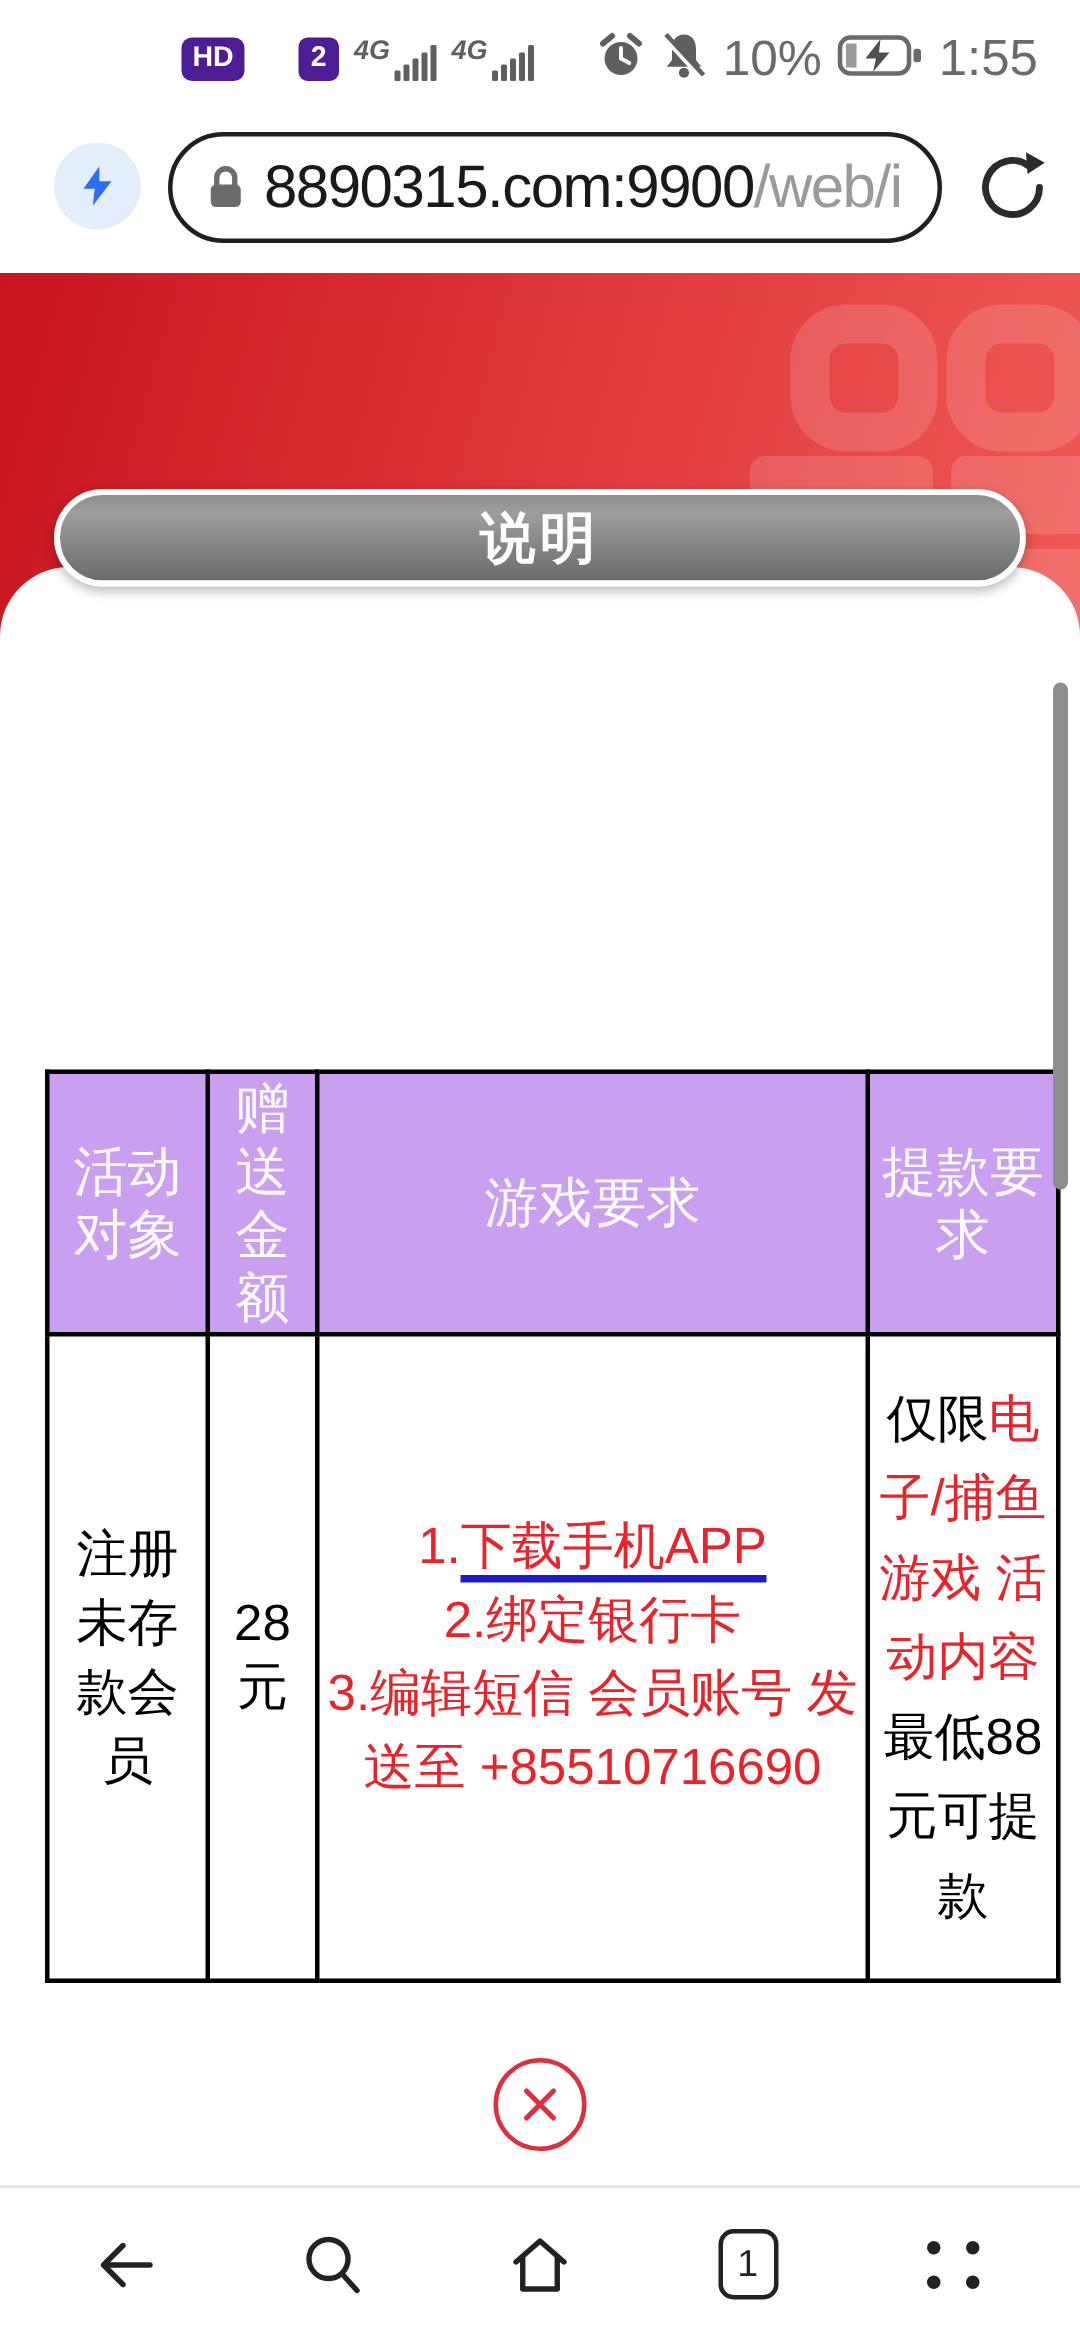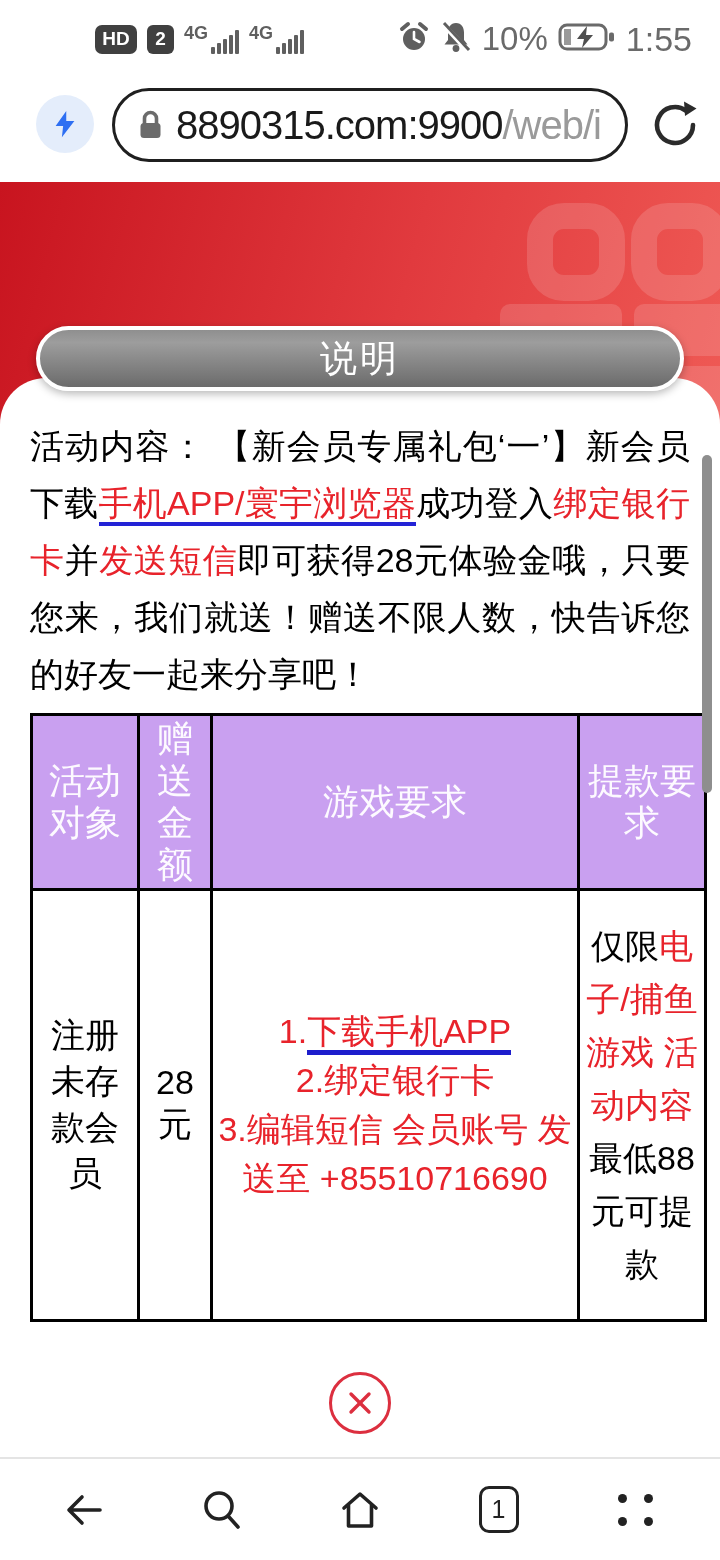--- a/index.html
+++ b/index.html
@@ -4,26 +4,26 @@
 <style>
   html,body { margin:0; padding:0; }
   body { font-family:"Liberation Sans", sans-serif; background:#fff; }
   .screen { position:relative; width:720px; height:1560px; overflow:hidden; background:#fff; margin:0 auto; }
 
   
   .statusbar { position:absolute; top:0; left:0; right:0; height:78px;
     display:flex; align-items:center; justify-content:space-between;
     padding:0 28px 0 95px; box-sizing:border-box; color:#5f5f5f; }
   .sb-left, .sb-right { display:flex; align-items:center; gap:10px; }
-  .badge { background:#404040; color:#fff; font-weight:bold; font-size:19px;
-    border-radius:7px; display:flex; align-items:center; justify-content:center; }
+  .badge { background:#4c1d95; color:#fff; font-weight:bold; font-size:19px;
+    border-radius:7px; display:flex; align-items:center; justify-content:center;margin-left:26px; }
   .badge.hd { width:42px; height:29px; }
   .badge.sim { width:27px; height:29px; border-radius:6px; }
   .netgroup { display:flex; align-items:flex-end; gap:3px; }
-  .netlabel { font-size:18px; font-weight:bold; color:#5f5f5f; line-height:1; margin-bottom:12px; }
+  .netlabel { font-size:18px; font-weight:bold; color:#5f5f5f; line-height:1; margin-bottom:12px;font-style:italic; }
   .bars { display:flex; align-items:flex-end; gap:2px; height:26px; }
   .bars i { display:block; width:4px; background:#5f5f5f; border-radius:1px; }
   .sb-text { font-size:33px; color:#6a6a6a; }
   .sb-time { font-size:34px; color:#6a6a6a; }
 
   
   .urlrow { position:absolute; top:84px; left:0; right:0; height:90px; }
   .quick-circle { position:absolute; left:36px; top:11px; width:58px; height:58px;
     border-radius:50%; background:#e4edfb; display:flex; align-items:center; justify-content:center; }
   .url-pill { position:absolute; left:112px; top:4px; width:516px; height:74px;
@@ -37,21 +37,21 @@
   .banner { position:absolute; top:182px; left:0; width:720px; height:253px;
     background:linear-gradient(105deg,#c8141f 0%,#e13a3e 55%,#ef5a55 100%); overflow:hidden; }
   .gift { position:absolute; right:-58px; top:6px; }
   .banner-title { position:absolute; top:218px; left:0; width:720px; text-align:center;
     color:#fff; font-size:45px; font-weight:800; letter-spacing:1px; z-index:3; }
   .white-panel { position:absolute; top:378px; left:0; width:720px; height:1182px;
     background:#fff; border-radius:46px 46px 0 0; z-index:2; }
   .desc-btn { position:absolute; top:326px; left:36px; right:36px; height:57px; z-index:4;
     border:4px solid #fff; border-radius:34px;
     background:linear-gradient(180deg,#8f8f8f 0%,#9d9d9d 22%,#6b6b6b 100%);
-    color:#fff; font-size:37px; font-weight:normal; letter-spacing:3px;
+    color:#fff; font-size:37px; font-weight:bold; letter-spacing:3px;
     display:flex; align-items:center; justify-content:center;
     box-shadow:0 3px 8px rgba(0,0,0,.28); }
 
   
   .para { position:absolute; left:30px; width:660px; z-index:3;
     font-size:34px; line-height:57px; color:#000; text-align:justify; }
   .p1 { top:418px; }
   .p2 { top:1260px; }
   .red { color:#e8232b; }
   .lnk { color:#e8232b; border-bottom:4px solid #2323d6; cursor:pointer; }
@@ -176,21 +176,20 @@
         <rect x="22" y="116" width="122" height="52" rx="10"></rect>
         <rect x="156" y="116" width="122" height="52" rx="10"></rect>
         <rect x="38" y="178" width="106" height="116" rx="10"></rect>
         <rect x="156" y="178" width="106" height="116" rx="10"></rect>
       </g>
     </svg>
   </div>
   <div class="white-panel"></div>
   <div class="desc-btn">说明</div>
 
-  <div class="para p1"><span>活动内容： 【新会员专属礼包‘一’】新会员下载</span><span class="lnk">手机APP</span><span class="lnk">/</span><span class="lnk">寰宇浏览器</span><span>成功登入</span><span class="red">绑定银行卡</span><span>并</span><span class="red">发送短信</span><span>即可获得28元体验金哦，只要您来，我们就送！赠送不限人数，快告诉您的好友一起来分享吧！</span></div>
 
   <table class="promo-table">
     <tbody>
         <tr>
       <th class="col-target">活动对象</th>
       <th class="col-amount">赠送金额</th>
       <th class="col-game">游戏要求</th>
       <th class="col-withdraw">提款要求</th>
     </tr>
     <tr>

